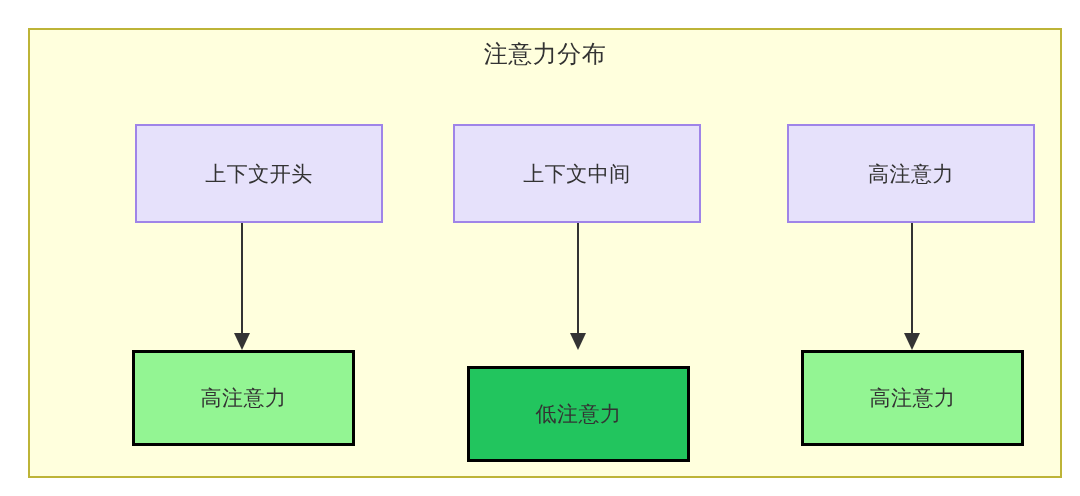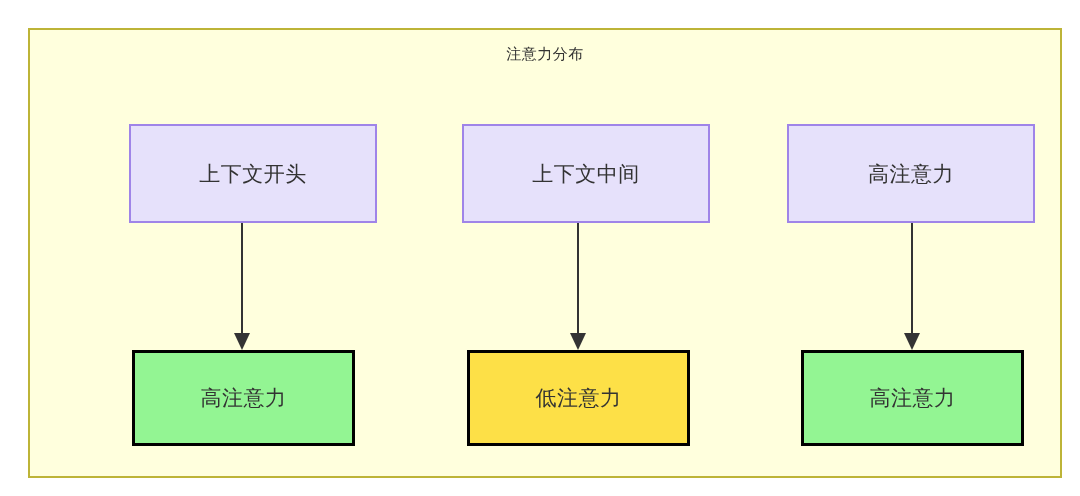--- a/index.html
+++ b/index.html
@@ -35,21 +35,21 @@
     border: 2px solid #bdb437;
     box-sizing: border-box;
   }
 
   .group-title {
     position: absolute;
     left: 0;
     top: 10px;
     width: 100%;
     text-align: center;
-    font-size: 15px;
+    font-size: 24px;
     color: #333333;
     line-height: 28px;
     letter-spacing: 0.5px;
   }
 
   
   .node {
     position: absolute;
     box-sizing: border-box;
     display: flex;
@@ -70,24 +70,24 @@
   }
 
   .node-attention {
     width: 223px;
     height: 96px;
     top: 320px;
     border: 3px solid #000000;
   }
 
   .fill-high { background: #93f593; }
-  .fill-low  { background: #fde047; }
+  .fill-low  { background: #22c55e; margin-top: 16px; }
 
-  .col1-top { left: 99px; }
-  .col2-top { left: 432px; }
+  .col1-top { left: 105px; }
+  .col2-top { left: 423px; }
   .col3-top { left: 757px; }
 
   .col1-bottom { left: 102px; }
   .col2-bottom { left: 437px; }
   .col3-bottom { left: 771px; }
 
   
   .arrow {
     position: absolute;
     top: 193px;

